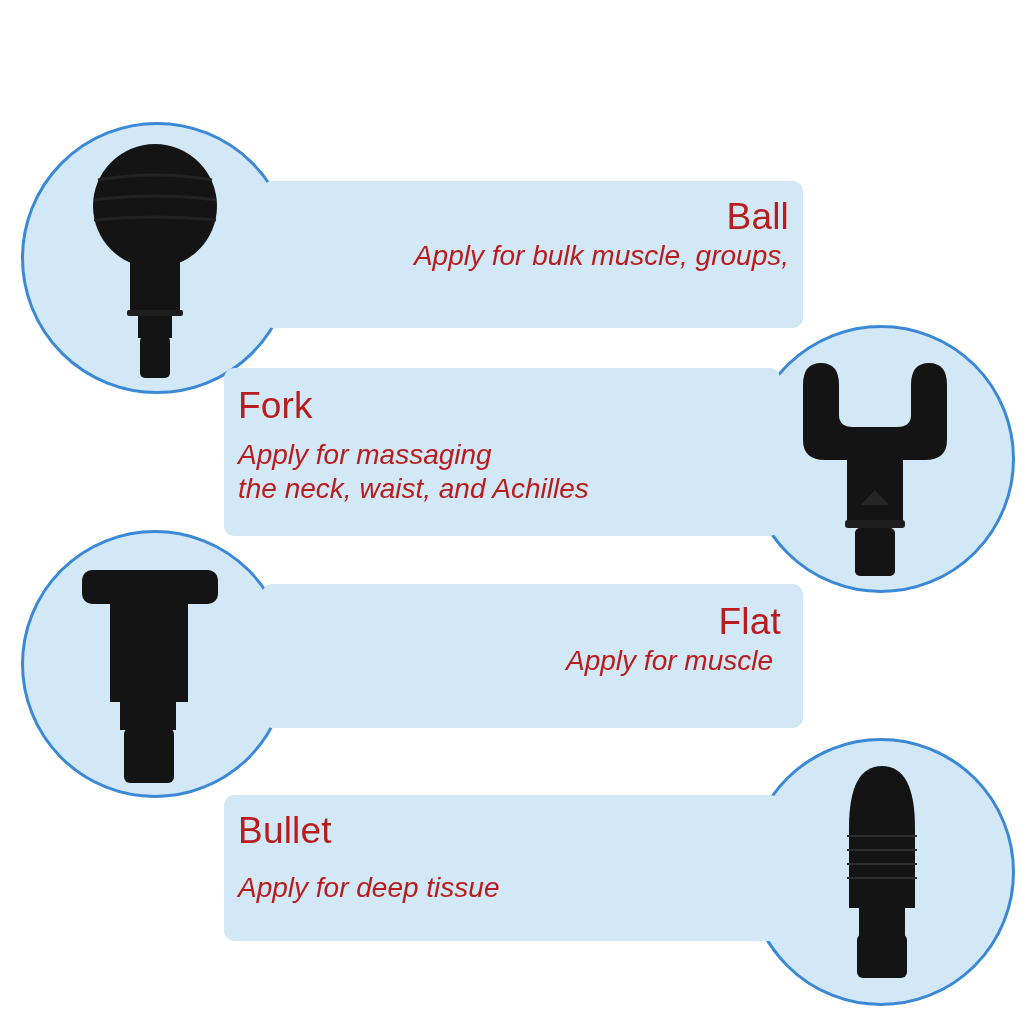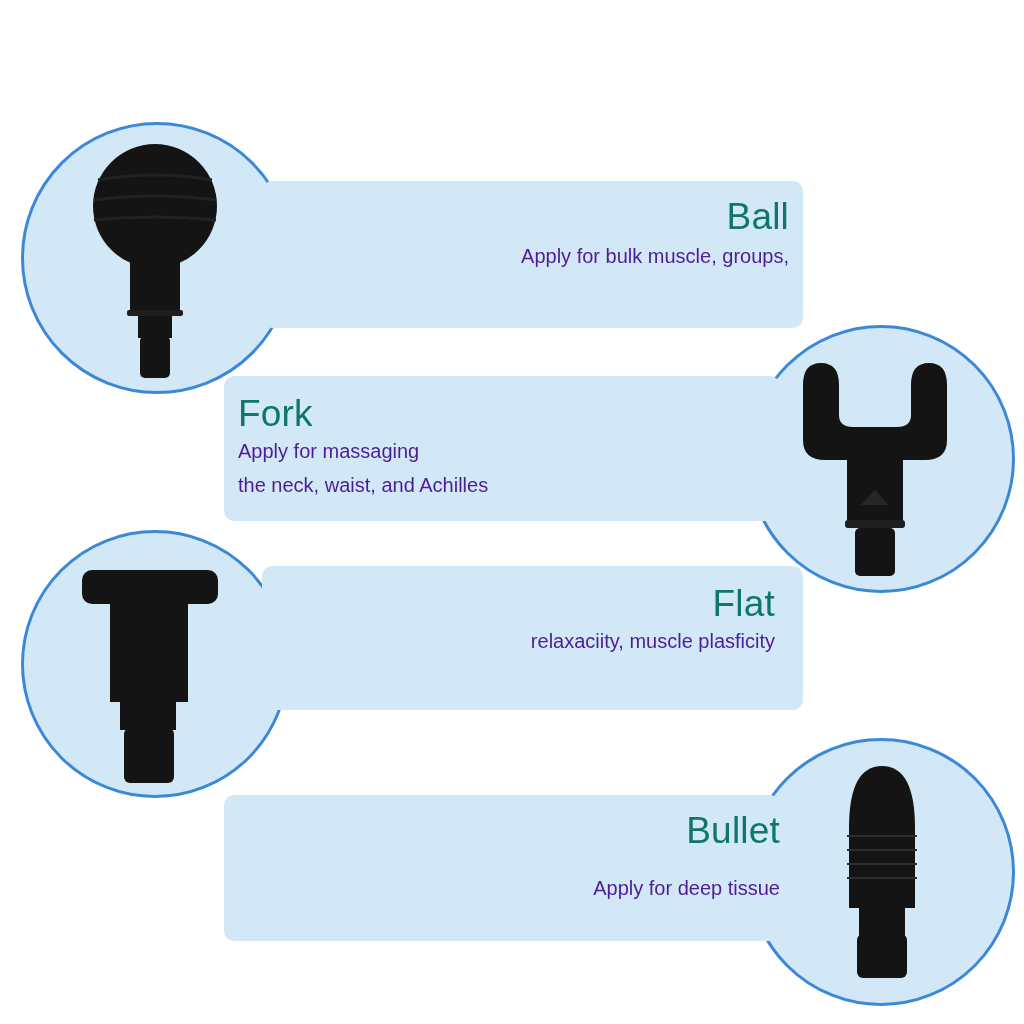--- a/index.html
+++ b/index.html
@@ -1,21 +1,21 @@
 <!DOCTYPE html>
 <html><head>
 <meta charset="utf-8">
 <style>
   html, body { margin:0; padding:0; background:#ffffff; }
   body { width:1024px; height:1024px; position:relative; overflow:hidden;
          font-family:"Liberation Sans", sans-serif; }
   .panel { position:absolute; background:#d3e8f7; border-radius:10px; box-sizing:border-box; }
   .panel.right-align { text-align:right; }
-  .panel .title { font-size:37px; color:#0f766e; line-height:40px; font-weight:normal; letter-spacing:0.2px;}
-  .panel .desc { font-size:20px; color:#4c1d95; line-height:34px; }
+  .panel .title { font-size:37px; color:#b91c1c; line-height:40px; font-weight:normal; letter-spacing:0.2px;}
+  .panel .desc { font-size:28px; color:#b91c1c; line-height:34px;font-style:italic; }
   .circle { position:absolute; border-radius:50%; background:#d3e8f7; border:3px solid #3b89d6; box-sizing:border-box; }
   .tool { position:absolute; }
 </style>
 </head>
 <body>
 
 <div class="circle" style="left:21px;top:122px;width:272px;height:272px;"></div>
 <div class="panel right-align" style="left:262px;top:181px;width:541px;height:147px;padding:16px 14px 0 0;">
   <div class="title">Ball</div>
   <div class="desc" style="margin-top:2px;">Apply for bulk muscle, groups,</div>
@@ -25,46 +25,46 @@
   <path d="M18 40 Q75 30 132 40" stroke="#222" stroke-width="3" fill="none"></path>
   <path d="M14 60 Q75 52 136 60" stroke="#222" stroke-width="3" fill="none"></path>
   <path d="M14 80 Q75 74 136 80" stroke="#222" stroke-width="3" fill="none"></path>
   <rect x="50" y="118" width="50" height="55" rx="3" fill="#141414"></rect>
   <rect x="47" y="170" width="56" height="6" rx="2" fill="#1e1e1e"></rect>
   <rect x="58" y="176" width="34" height="22" fill="#141414"></rect>
   <rect x="60" y="196" width="30" height="42" rx="5" fill="#141414"></rect>
 </svg>
 
 <div class="circle" style="left:747px;top:325px;width:268px;height:268px;"></div>
-<div class="panel" style="left:224px;top:376px;width:556px;height:145px;padding:18px 0 0 14px;">
+<div class="panel" style="left:224px;top:368px;width:556px;height:168px;padding:18px 0 0 14px;">
   <div class="title">Fork</div>
-  <div class="desc" style="margin-top:0;">Apply for massaging</div>
+  <div class="desc" style="margin-top:12px;">Apply for massaging</div>
   <div class="desc">the neck, waist, and Achilles</div>
 </div>
 <svg class="tool" style="left:795px;top:355px;" width="160" height="225" viewBox="0 0 160 225">
   <path d="M8 30 Q8 8 26 8 Q44 8 44 30 L44 60 Q44 72 58 72 L102 72 Q116 72 116 60 L116 30 Q116 8 134 8 Q152 8 152 30 L152 85 Q152 105 130 105 L108 105 L108 170 L52 170 L52 105 L30 105 Q8 105 8 85 Z" fill="#141414"></path>
   <path d="M66 150 L80 135 L94 150 Z" fill="#262626"></path>
   <rect x="50" y="165" width="60" height="8" rx="3" fill="#1e1e1e"></rect>
   <rect x="60" y="173" width="40" height="48" rx="5" fill="#141414"></rect>
 </svg>
 
 <div class="circle" style="left:21px;top:530px;width:268px;height:268px;"></div>
-<div class="panel right-align" style="left:262px;top:566px;width:541px;height:144px;padding:18px 28px 0 0;">
+<div class="panel right-align" style="left:262px;top:584px;width:541px;height:144px;padding:18px 22px 0 0;">
   <div class="title">Flat</div>
-  <div class="desc">relaxaciity, muscle plasficity</div>
+  <div class="desc" style="margin-top:2px;padding-right:8px;">Apply for muscle</div>
 </div>
 <svg class="tool" style="left:80px;top:568px;" width="140" height="220" viewBox="0 0 140 220">
   <rect x="2" y="2" width="136" height="34" rx="10" fill="#141414"></rect>
   <rect x="30" y="34" width="78" height="100" fill="#141414"></rect>
   <rect x="40" y="132" width="56" height="30" fill="#141414"></rect>
   <rect x="44" y="160" width="50" height="55" rx="6" fill="#141414"></rect>
 </svg>
 
 <div class="circle" style="left:747px;top:738px;width:268px;height:268px;"></div>
-<div class="panel" style="left:224px;top:795px;width:556px;height:146px;padding:16px 0 0 14px;text-align:right;">
+<div class="panel" style="left:224px;top:795px;width:556px;height:146px;padding:16px 0 0 14px;">
   <div class="title">Bullet</div>
   <div class="desc" style="margin-top:20px;">Apply for deep tissue</div>
 </div>
 <svg class="tool" style="left:845px;top:758px;" width="75" height="225" viewBox="0 0 75 225">
   <path d="M4 70 Q4 8 37 8 Q70 8 70 70 L70 150 L4 150 Z" fill="#141414"></path>
   <line x1="2" y1="78" x2="72" y2="78" stroke="#2e2e2e" stroke-width="2"></line>
   <line x1="2" y1="92" x2="72" y2="92" stroke="#2e2e2e" stroke-width="2"></line>
   <line x1="2" y1="106" x2="72" y2="106" stroke="#2e2e2e" stroke-width="2"></line>
   <line x1="2" y1="120" x2="72" y2="120" stroke="#2e2e2e" stroke-width="2"></line>
   <rect x="14" y="148" width="46" height="30" fill="#141414"></rect>

